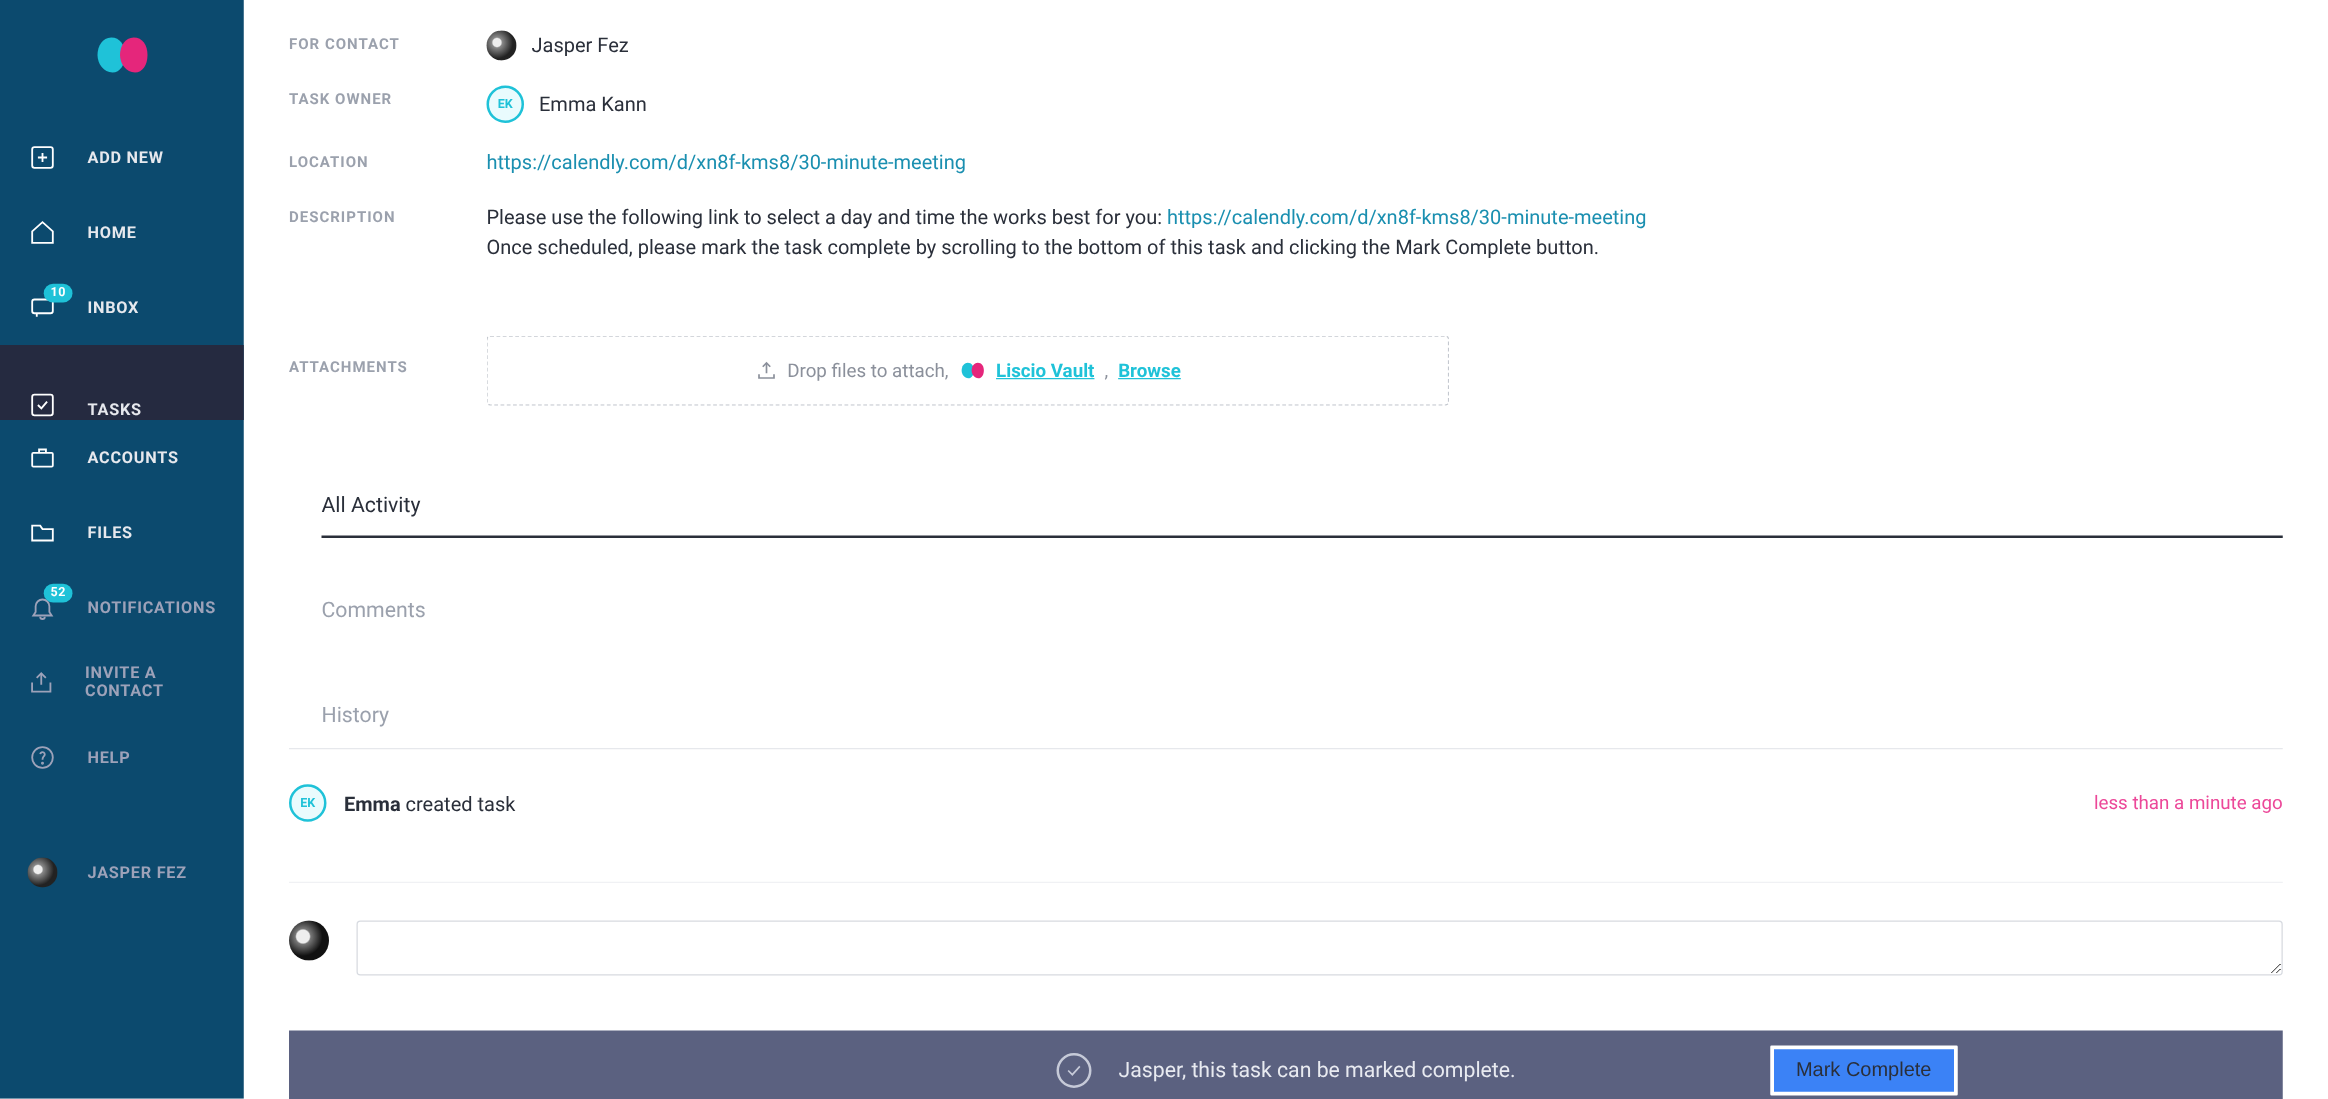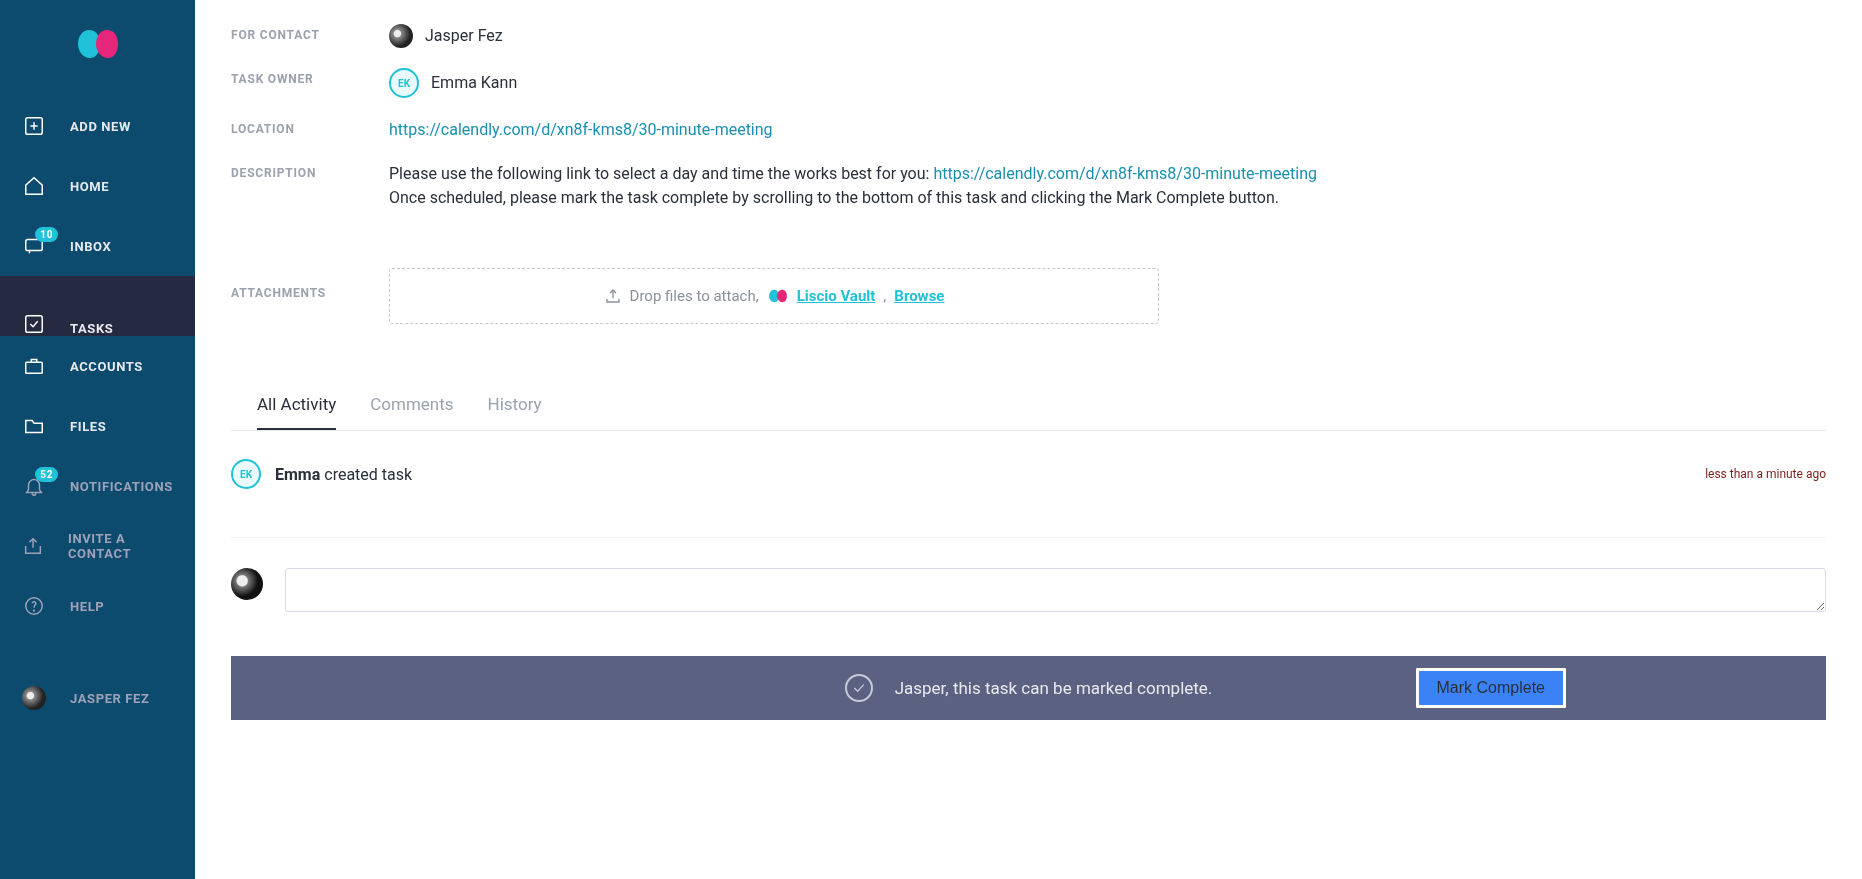--- a/index.html
+++ b/index.html
@@ -74,34 +74,34 @@
     border-radius: 3px;
     padding: 18px;
     display:flex; align-items:center; justify-content:center; gap:8px;
     color:#8b909b; font-size:15px;
     width: 770px;
   }
   .vault-link { color:#1fc2d8; font-weight:700; }
   .browse-link { color:#1fc2d8; font-weight:700; }
 
   
-  .tabs-wrap { margin-top: 46px; border-bottom:1px solid #e6e8ec; display:flex; gap:34px; padding-left: 26px; }
+  .tabs-wrap { margin-top: 46px; border-bottom:1px solid #e6e8ec; display:flex; gap:34px; padding-left: 26px; flex-direction: column; }
   .tab {
     padding: 14px 0;
     font-size: 17px; color:#9ba1ad; cursor:pointer;
     border-bottom: 2px solid transparent;
   }
   .tab.active { color:#2a2f3a; border-bottom-color:#2a2f3a; }
 
   
   .activity-item { display:flex; align-items:center; justify-content:space-between; padding: 28px 0 48px 0; border-bottom:1px solid #f0f1f4;}
   .activity-left { display:flex; align-items:center; gap:14px; }
   .activity-text { font-size:16px; color:#2a2f3a; }
   .activity-text strong { font-weight:700; }
-  .activity-time { color:#7f1d1d; font-size:12px; }
+  .activity-time { color:#ec4899; font-size:15px; }
 
   
   .comment-row { display:flex; gap:22px; padding: 30px 0 34px 0; align-items:flex-start;}
   .avatar-md { width:32px; height:32px; border-radius:50%; background:#333 radial-gradient(circle at 35% 40%, #eee 18%, #777 22%, #111 55%); }
   .comment-input {
     flex:1; height:44px; border:1px solid #d7dae0; border-radius:3px; resize:both;
     font-family:inherit; padding:10px; font-size:15px;
   }
 
   

